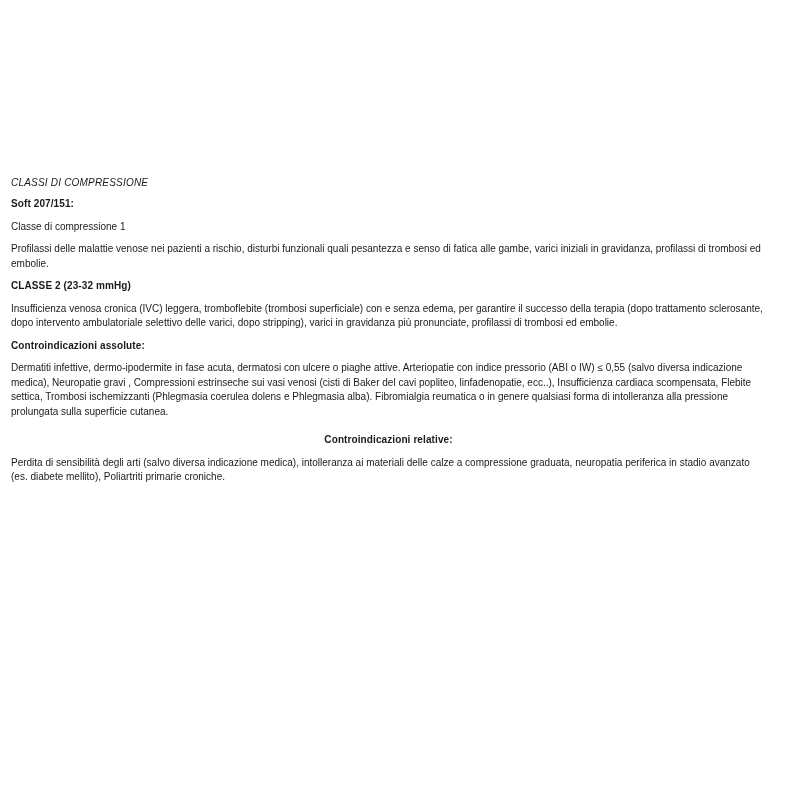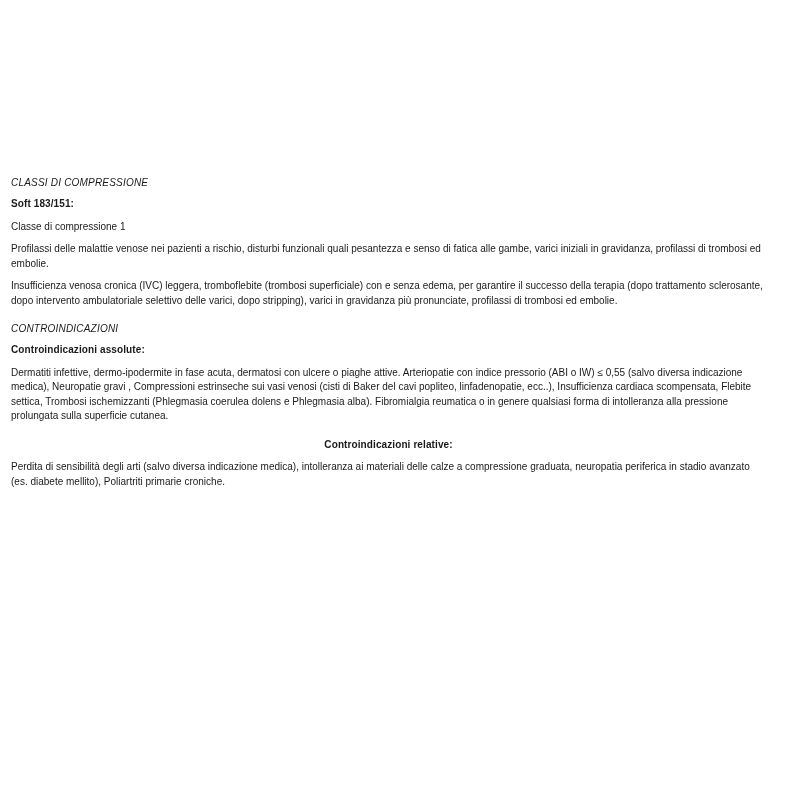--- a/index.html
+++ b/index.html
@@ -43,30 +43,30 @@
     text-align: center;
   }
 </style>
 </head>
 <body>
 
 <main class="doc">
 
   <section>
     <h2 class="sec-heading">CLASSI DI COMPRESSIONE</h2>
-    <p class="block bold">Soft 183/151:</p>
+    <p class="block bold">Soft 207/151:</p>
     <p class="block">Classe di compressione 1</p>
   </section>
 
   <section>
     <p class="block">Profilassi delle malattie venose nei pazienti a rischio, disturbi funzionali quali pesantezza e senso di fatica alle gambe, varici iniziali in gravidanza, profilassi di trombosi ed embolie.</p>
+    <p class="block bold">CLASSE 2 (23-32 mmHg)</p>
     <p class="block">Insufficienza venosa cronica (IVC) leggera, tromboflebite (trombosi superficiale) con e senza edema, per garantire il successo della terapia (dopo trattamento sclerosante, dopo intervento ambulatoriale selettivo delle varici, dopo stripping), varici in gravidanza più pronunciate, profilassi di trombosi ed embolie.</p>
   </section>
 
   <section>
-    <h2 class="sec-heading">CONTROINDICAZIONI</h2>
     <p class="block bold">Controindicazioni assolute:</p>
     <p class="block">Dermatiti infettive, dermo-ipodermite in fase acuta, dermatosi con ulcere o piaghe attive. Arteriopatie con indice pressorio (ABI o IW) ≤ 0,55 (salvo diversa indicazione medica), Neuropatie gravi , Compressioni estrinseche sui vasi venosi (cisti di Baker del cavi popliteo, linfadenopatie, ecc..), Insufficienza cardiaca scompensata, Flebite settica, Trombosi ischemizzanti (Phlegmasia coerulea dolens e Phlegmasia alba). Fibromialgia reumatica o in genere qualsiasi forma di intolleranza alla pressione prolungata sulla superficie cutanea.</p>
     <p class="block bold gap-above">Controindicazioni relative:</p>
     <p class="block">Perdita di sensibilità degli arti (salvo diversa indicazione medica), intolleranza ai materiali delle calze a compressione graduata, neuropatia periferica in stadio avanzato (es. diabete mellito), Poliartriti primarie croniche.</p>
   </section>
 
 </main>
 
 </body></html>

